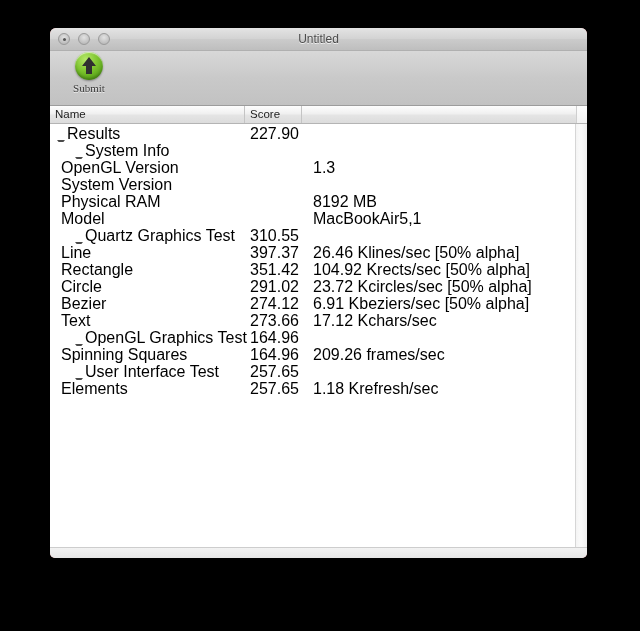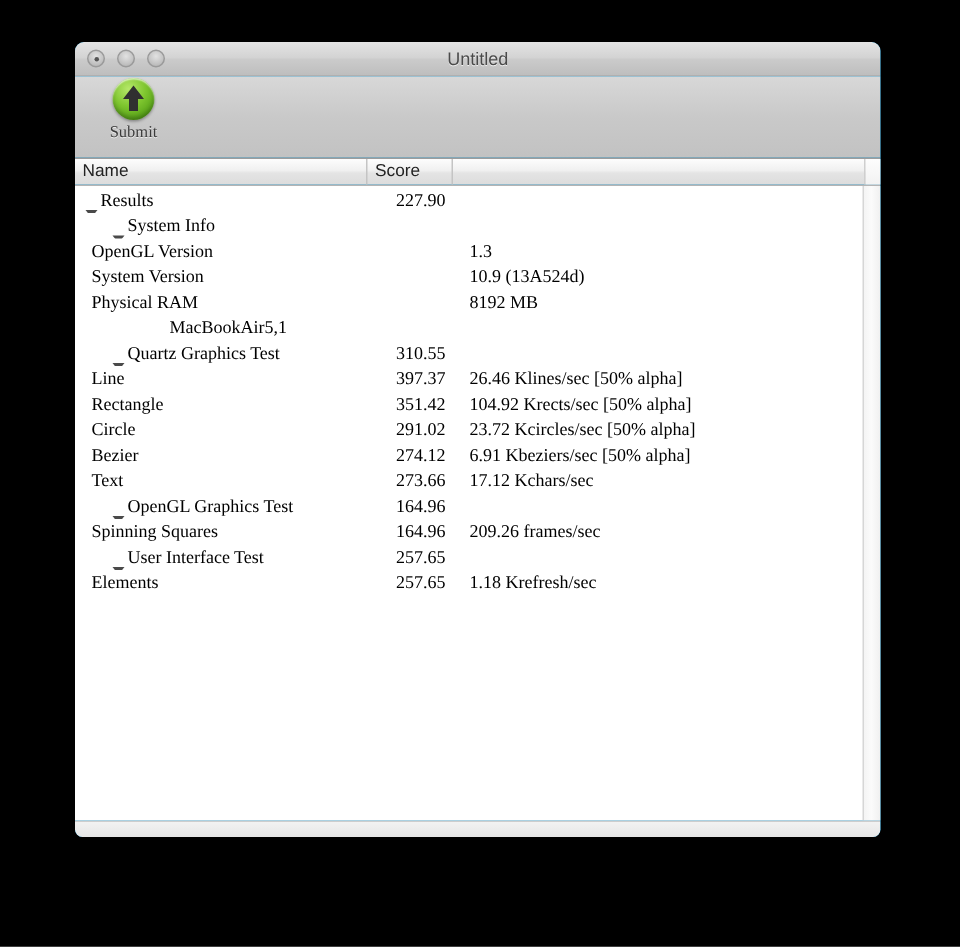--- a/index.html
+++ b/index.html
@@ -12,21 +12,21 @@
     font-family: "Liberation Sans", sans-serif;
   }
 
   #window {
     position: absolute;
     left: 50px;
     top: 28px;
     width: 537px;
     height: 530px;
     border-radius: 6px 6px 5px 5px;
-    background: #0ea5e9;
+    background: #fca5a5;
     box-shadow: 0 6px 22px rgba(0,0,0,0.65), 0 0 0 1px rgba(0,0,0,0.55);
     overflow: hidden;
     display: flex;
     flex-direction: column;
   }
 
   
   #titlebar {
     position: relative;
     height: 22px;
@@ -149,24 +149,23 @@
   #tree {
     flex: 1 1 auto;
     overflow: hidden;
     padding-top: 1px;
   }
   .row {
     height: 17px;
     line-height: 17px;
     display: flex;
     align-items: flex-end;
-    font-size: 12px;
+    font-size: 16px;
     color: #000;
     white-space: nowrap;
-    font-family: Liberation Serif, serif;
   }
   .cell-name {
     width: 200px;
     flex: 0 0 200px;
     display: flex;
     align-items: center;
     overflow: hidden;
     box-sizing: border-box;
   }
   .twisty {
@@ -272,30 +271,32 @@
             <span>OpenGL Version</span>
           </div>
           <div class="cell-score"></div>
           <div class="cell-detail">1.3</div>
         </div>
         <div class="row">
           <div class="cell-name ind2 no-twisty">
             <span>System Version</span>
           </div>
           <div class="cell-score"></div>
-          <div class="cell-detail">10.9 (13A524d)</div>
         </div>
         <div class="row">
           <div class="cell-name ind2 no-twisty">
             <span>Physical RAM</span>
           </div>
           <div class="cell-score"></div>
           <div class="cell-detail">8192 MB</div>
         </div>
         <div class="row">
+          <div class="cell-name ind2 no-twisty">
+            <span>Model</span>
+          </div>
           <div class="cell-score"></div>
           <div class="cell-detail">MacBookAir5,1</div>
         </div>
         <div class="row">
           <div class="cell-name ind1">
             <span class="twisty open"></span>
             <span>Quartz Graphics Test</span>
           </div>
           <div class="cell-score">310.55</div>
           <div class="cell-detail"></div>

